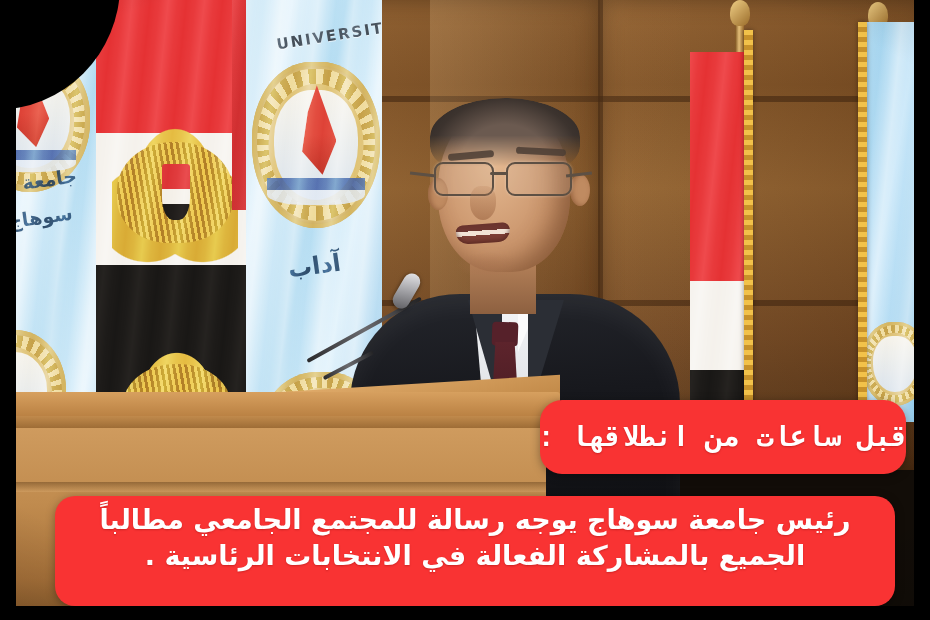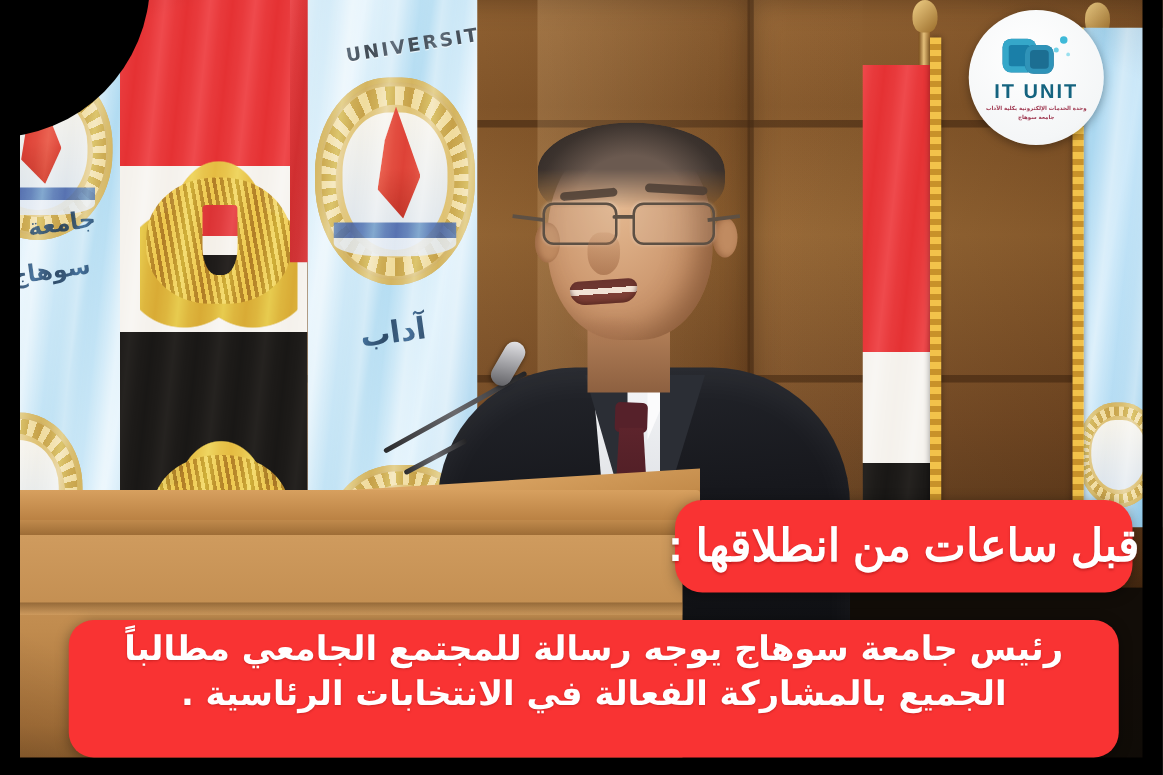--- a/index.html
+++ b/index.html
@@ -330,22 +330,22 @@
     position:absolute;
     left:540px;top:400px;width:366px;height:74px;
     background:#f93333;
     border-radius:22px;
     display:flex;align-items:center;justify-content:center;
     z-index:8;
     box-shadow:0 2px 10px rgba(0,0,0,.35);
   }
   .kicker span{
     color:#fff;direction:rtl;
-    font-family:Liberation Sans, sans-serif;
-    font-weight:700;font-size:36px;
+    font-family:Liberation Mono, monospace;
+    font-weight:700;font-size:28px;
     text-shadow:0 1px 2px rgba(120,0,0,.35);
     white-space:nowrap;
   }
   .headline{
     position:absolute;
     left:55px;top:496px;width:840px;height:110px;
     background:#f93333;
     border-radius:20px;
     z-index:8;
     display:flex;align-items:flex-start;justify-content:flex-start;
@@ -487,31 +487,20 @@
     </div>
 
     <div class="vignette"></div>
     <div class="corner-dark"></div>
     <div class="edge-l"></div>
     <div class="edge-r"></div>
     <div class="edge-b"></div>
   </div>
 
 
-  <div class="badge">
-    <div class="badge-mark">
-      <div class="sq a"></div>
-      <div class="sq b"></div>
-      <div class="dot d1"></div>
-      <div class="dot d2"></div>
-      <div class="dot d3"></div>
-    </div>
-    <div class="badge-title">IT UNIT</div>
-    <div class="badge-sub">وحدة الخدمات الإلكترونية بكلية الآداب جامعة سوهاج</div>
-  </div>
 
   <div class="kicker">
     <span>قبل ساعات من انطلاقها :</span>
   </div>
 
   <div class="headline">
     <p>رئيس جامعة سوهاج يوجه رسالة للمجتمع الجامعي مطالباً الجميع بالمشاركة الفعالة في الانتخابات الرئاسية .</p>
   </div>
 
 </div>

